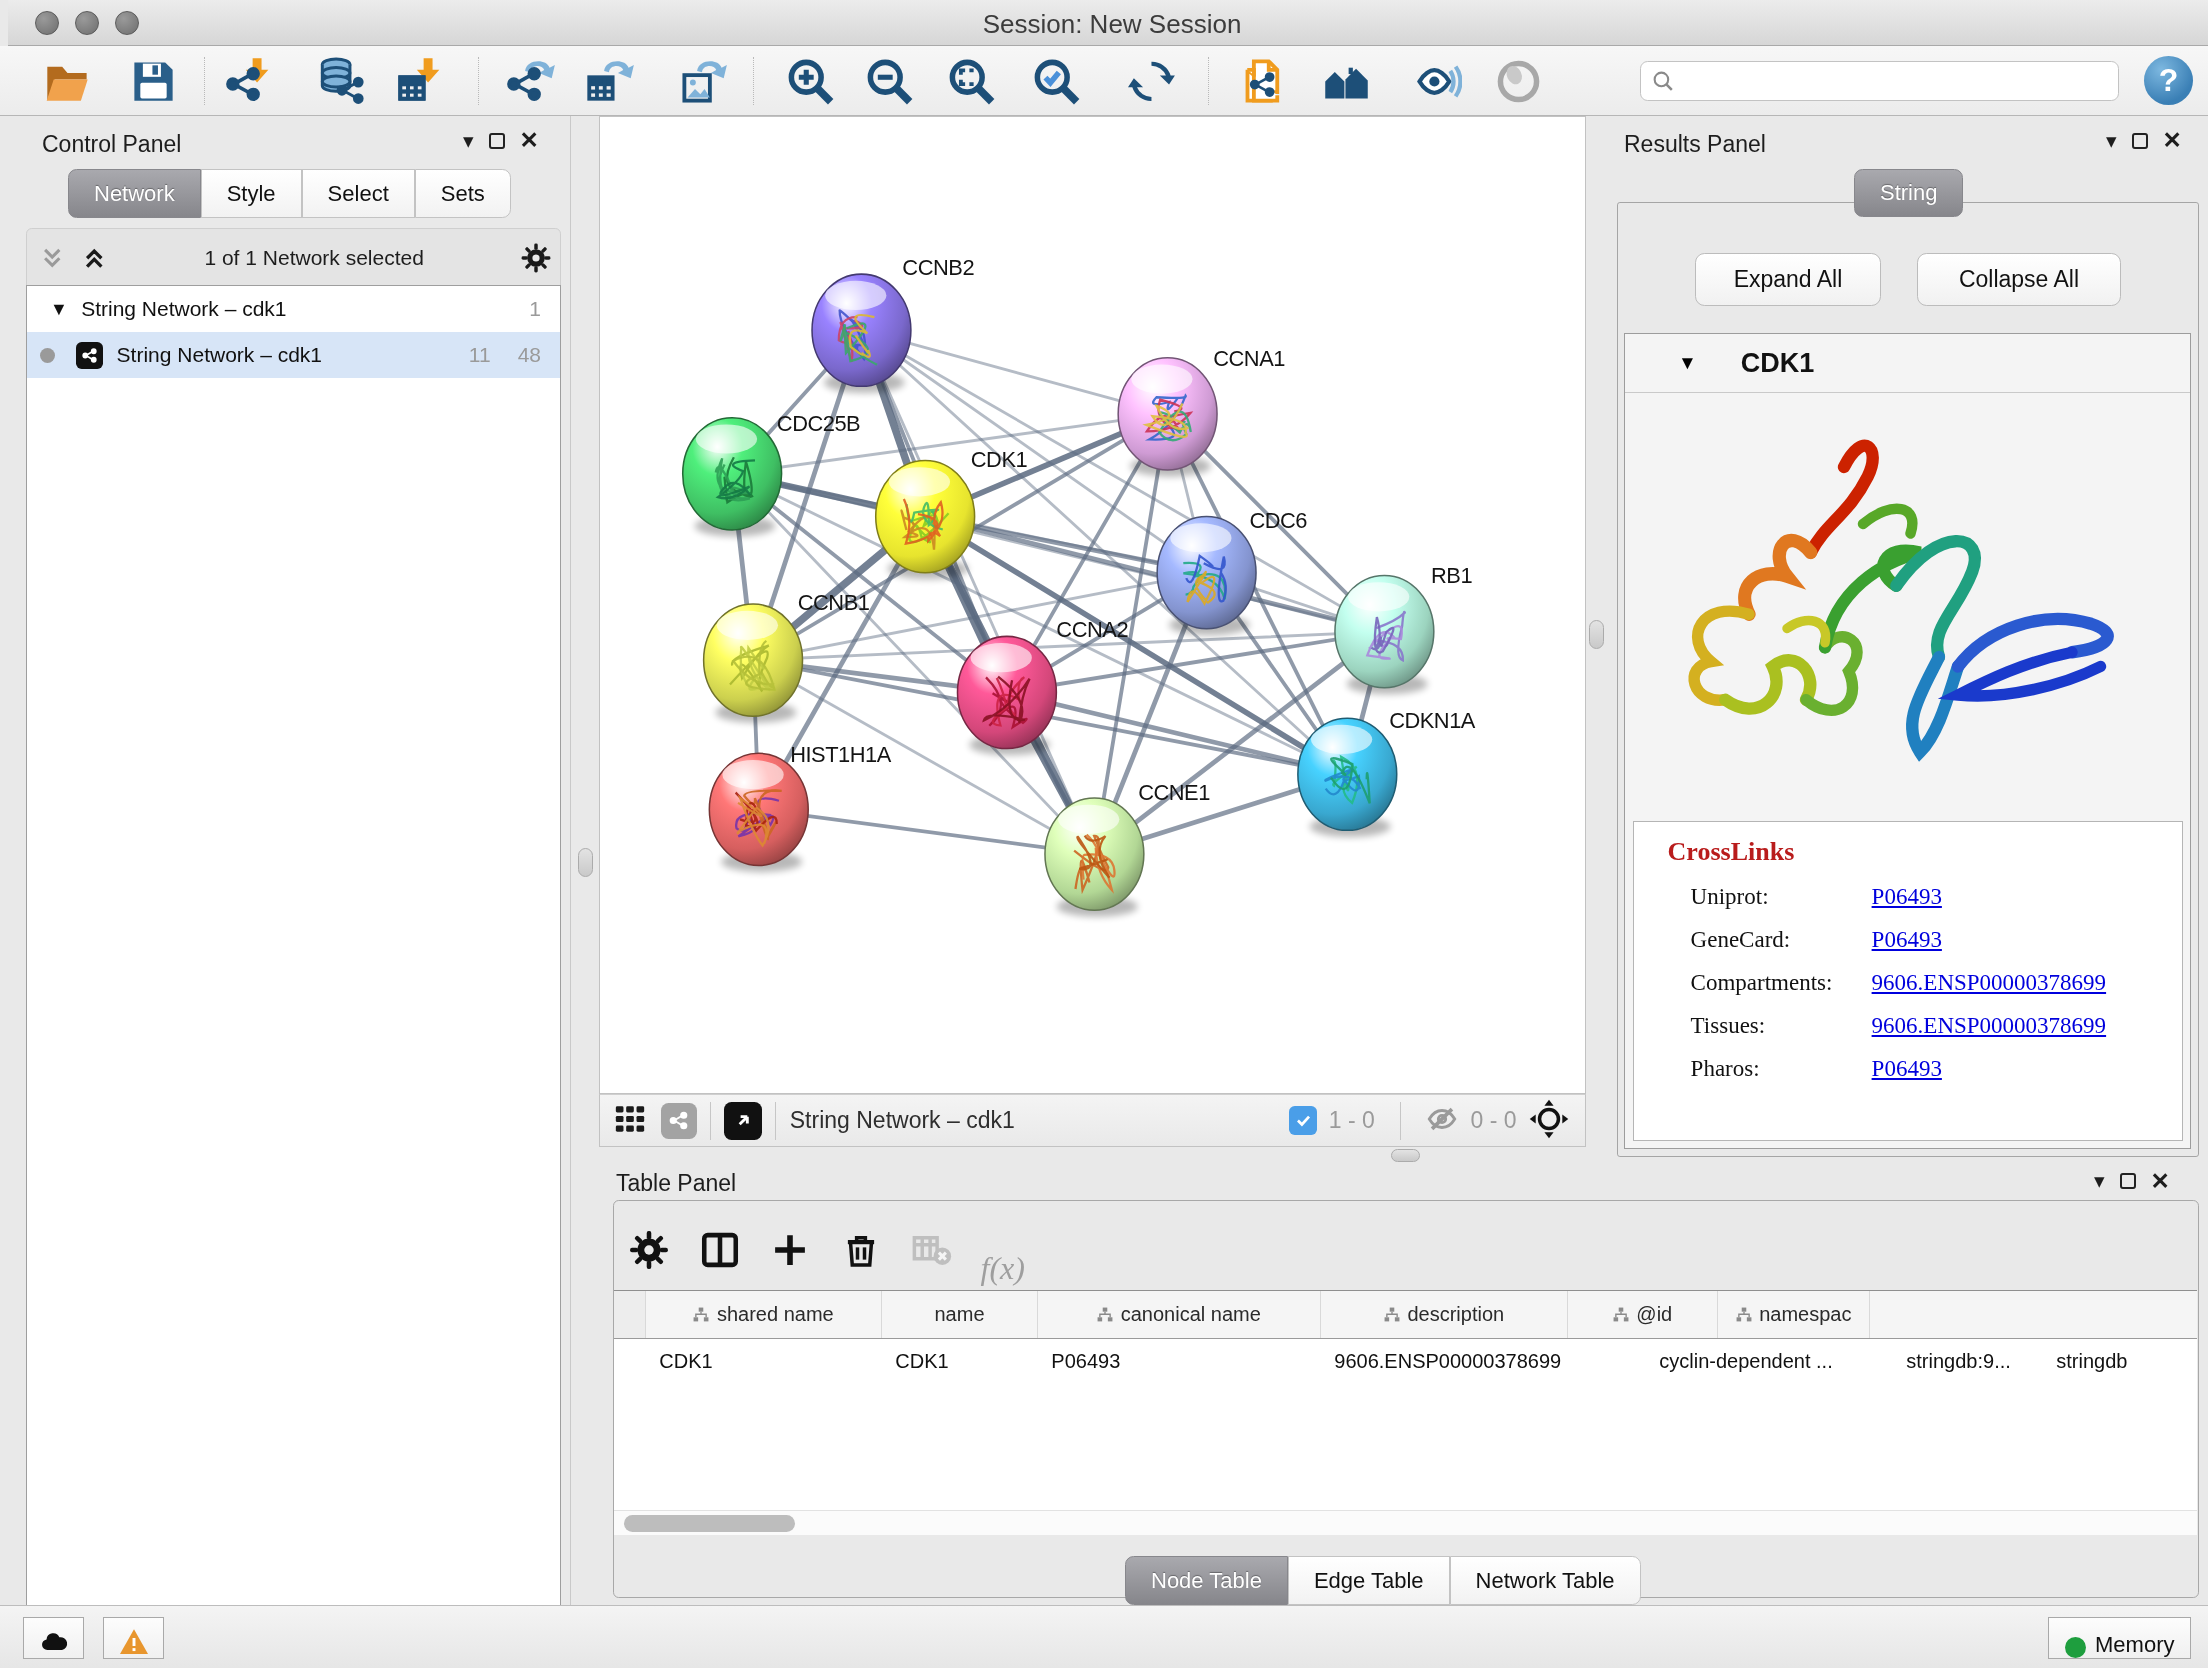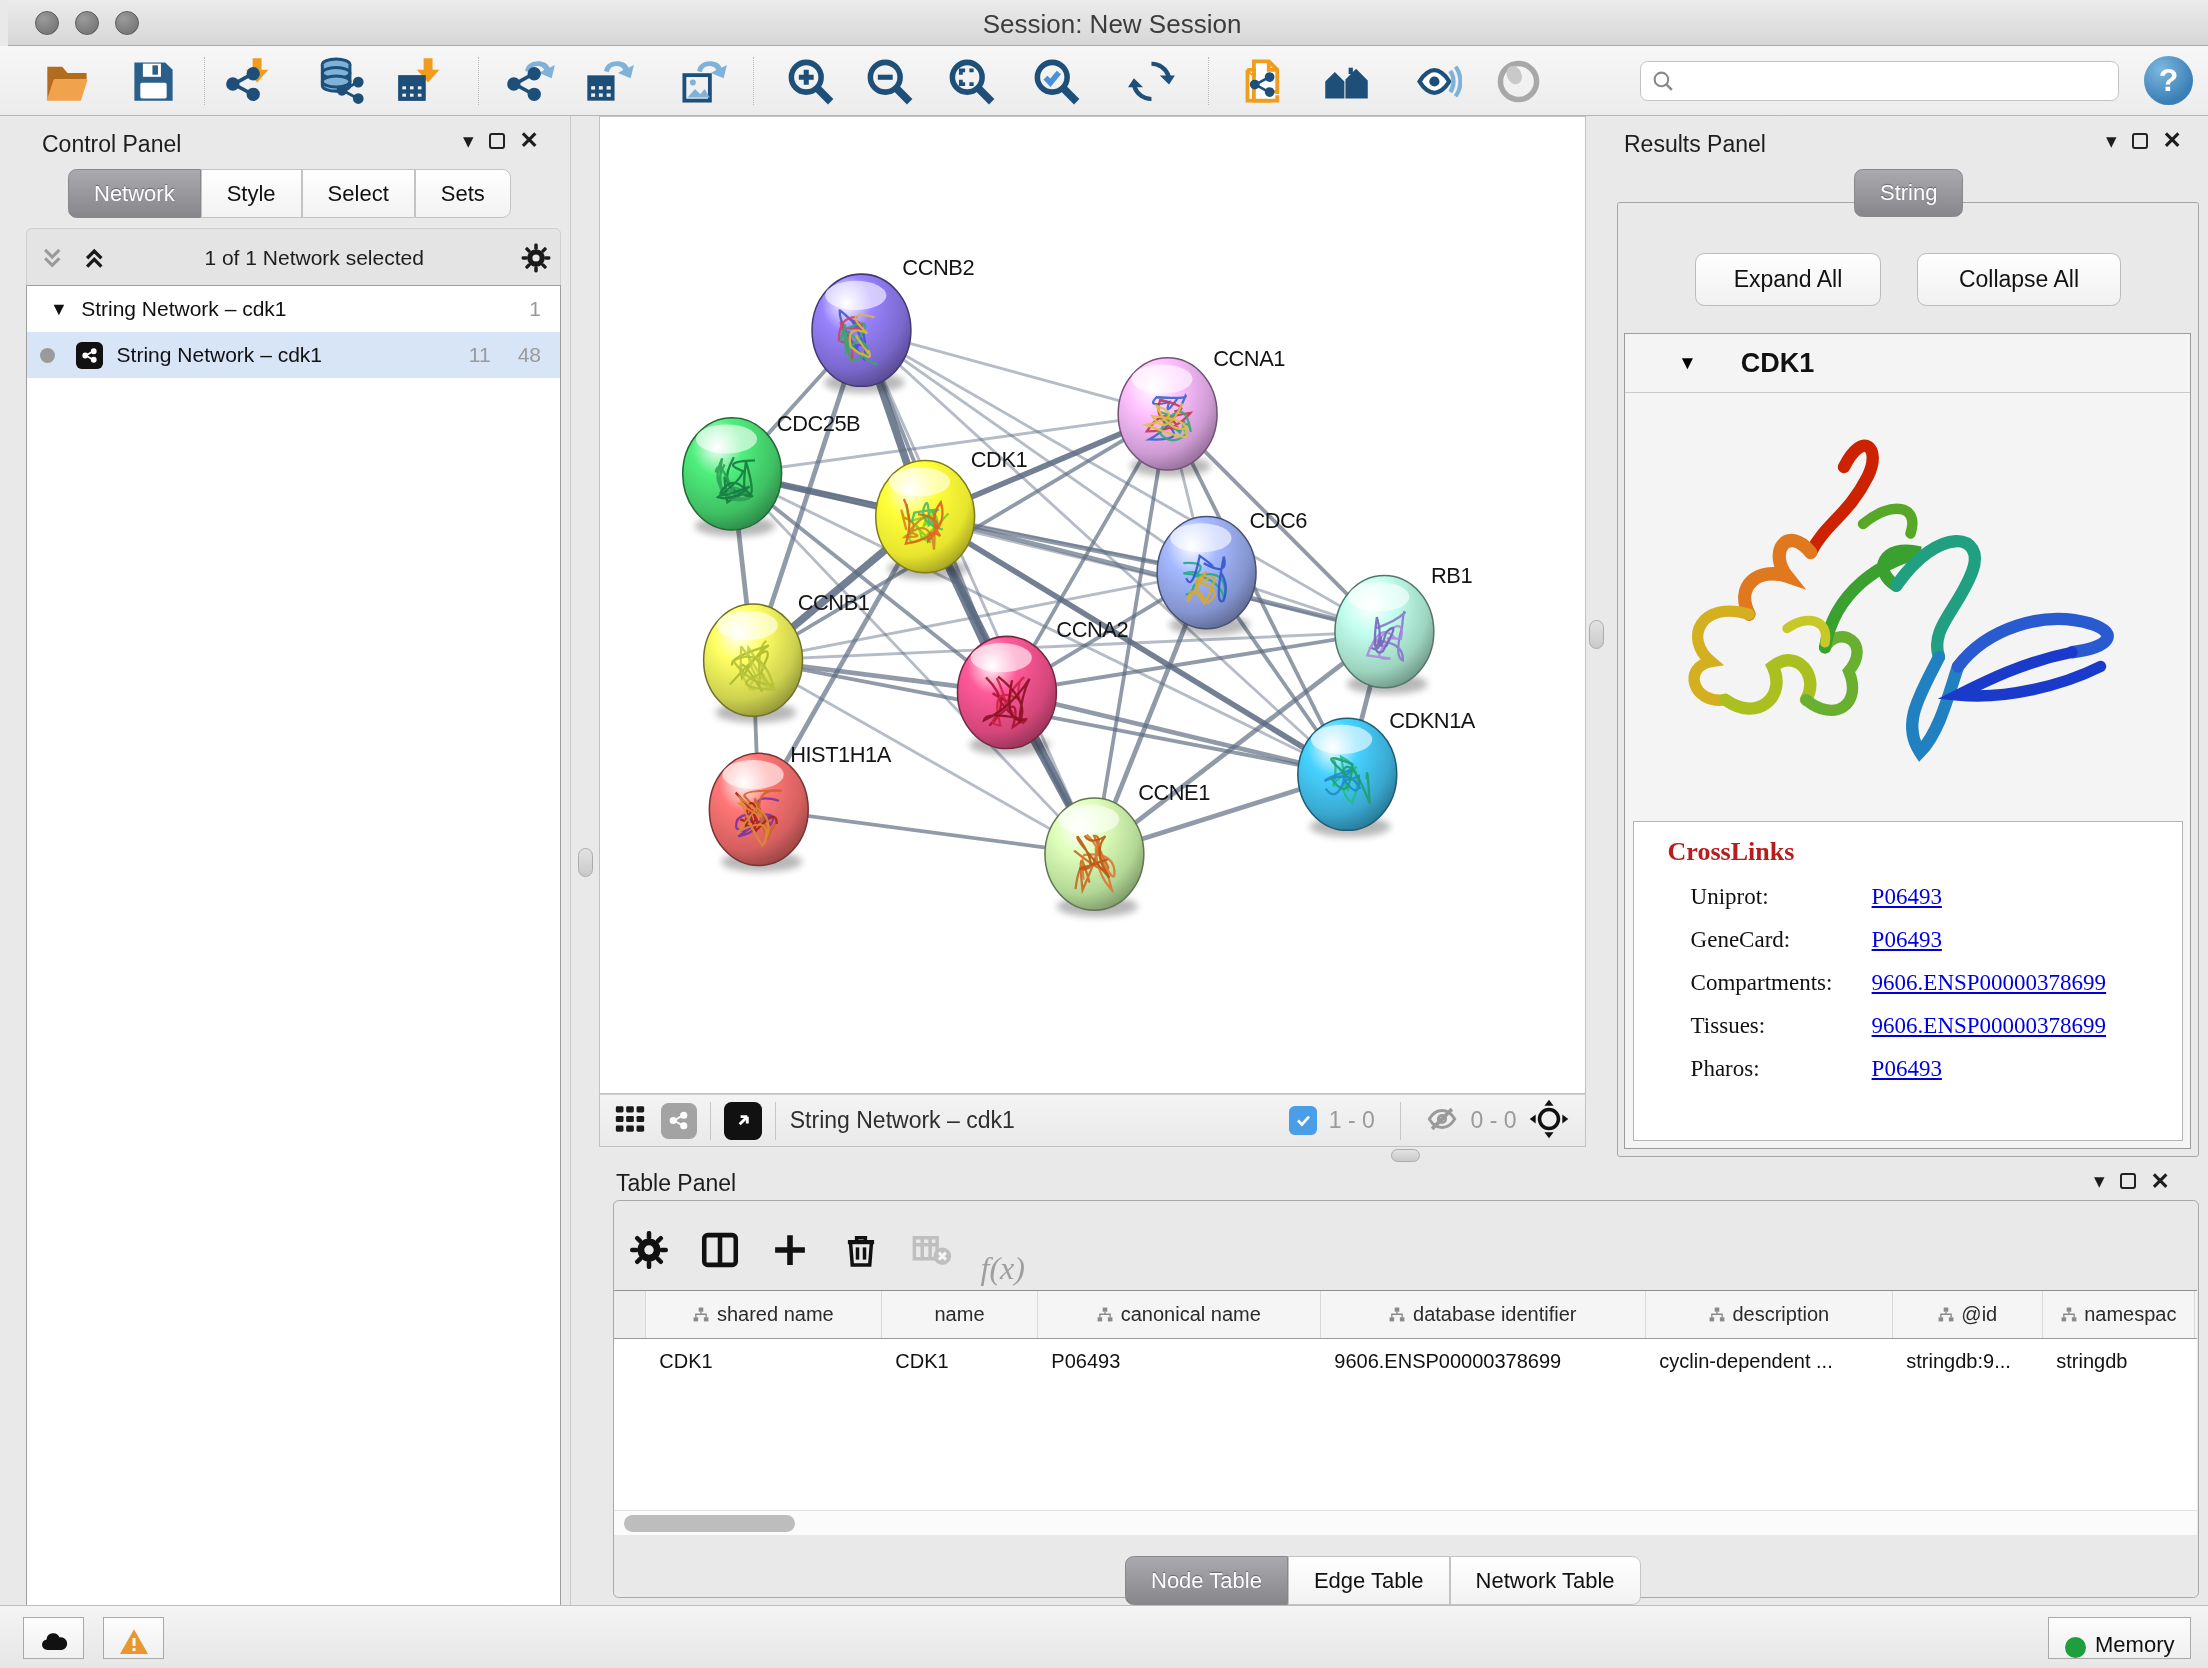--- a/index.html
+++ b/index.html
@@ -798,31 +798,20 @@
           <svg width="16" height="16" viewBox="0 0 14 14">
             <g fill="#8a8a8a">
               <rect x="5" y="0.5" width="4" height="3.6"></rect>
               <rect x="0.5" y="9" width="4" height="3.6"></rect>
               <rect x="9.5" y="9" width="4" height="3.6"></rect>
             </g>
             <path d="M7 4.1v2.2M2.5 9V6.3h9V9" stroke="#8a8a8a" stroke-width="1.2" fill="none"></path>
           </svg>
           <span>canonical name</span>
         </div>
-        <div class="th" style="width: 325px;">
-          <svg width="16" height="16" viewBox="0 0 14 14">
-            <g fill="#8a8a8a">
-              <rect x="5" y="0.5" width="4" height="3.6"></rect>
-              <rect x="0.5" y="9" width="4" height="3.6"></rect>
-              <rect x="9.5" y="9" width="4" height="3.6"></rect>
-            </g>
-            <path d="M7 4.1v2.2M2.5 9V6.3h9V9" stroke="#8a8a8a" stroke-width="1.2" fill="none"></path>
-          </svg>
-          <span>database identifier</span>
-        </div>
         <div class="th" style="width: 247px;">
           <svg width="16" height="16" viewBox="0 0 14 14">
             <g fill="#8a8a8a">
               <rect x="5" y="0.5" width="4" height="3.6"></rect>
               <rect x="0.5" y="9" width="4" height="3.6"></rect>
               <rect x="9.5" y="9" width="4" height="3.6"></rect>
             </g>
             <path d="M7 4.1v2.2M2.5 9V6.3h9V9" stroke="#8a8a8a" stroke-width="1.2" fill="none"></path>
           </svg>
           <span>description</span>

